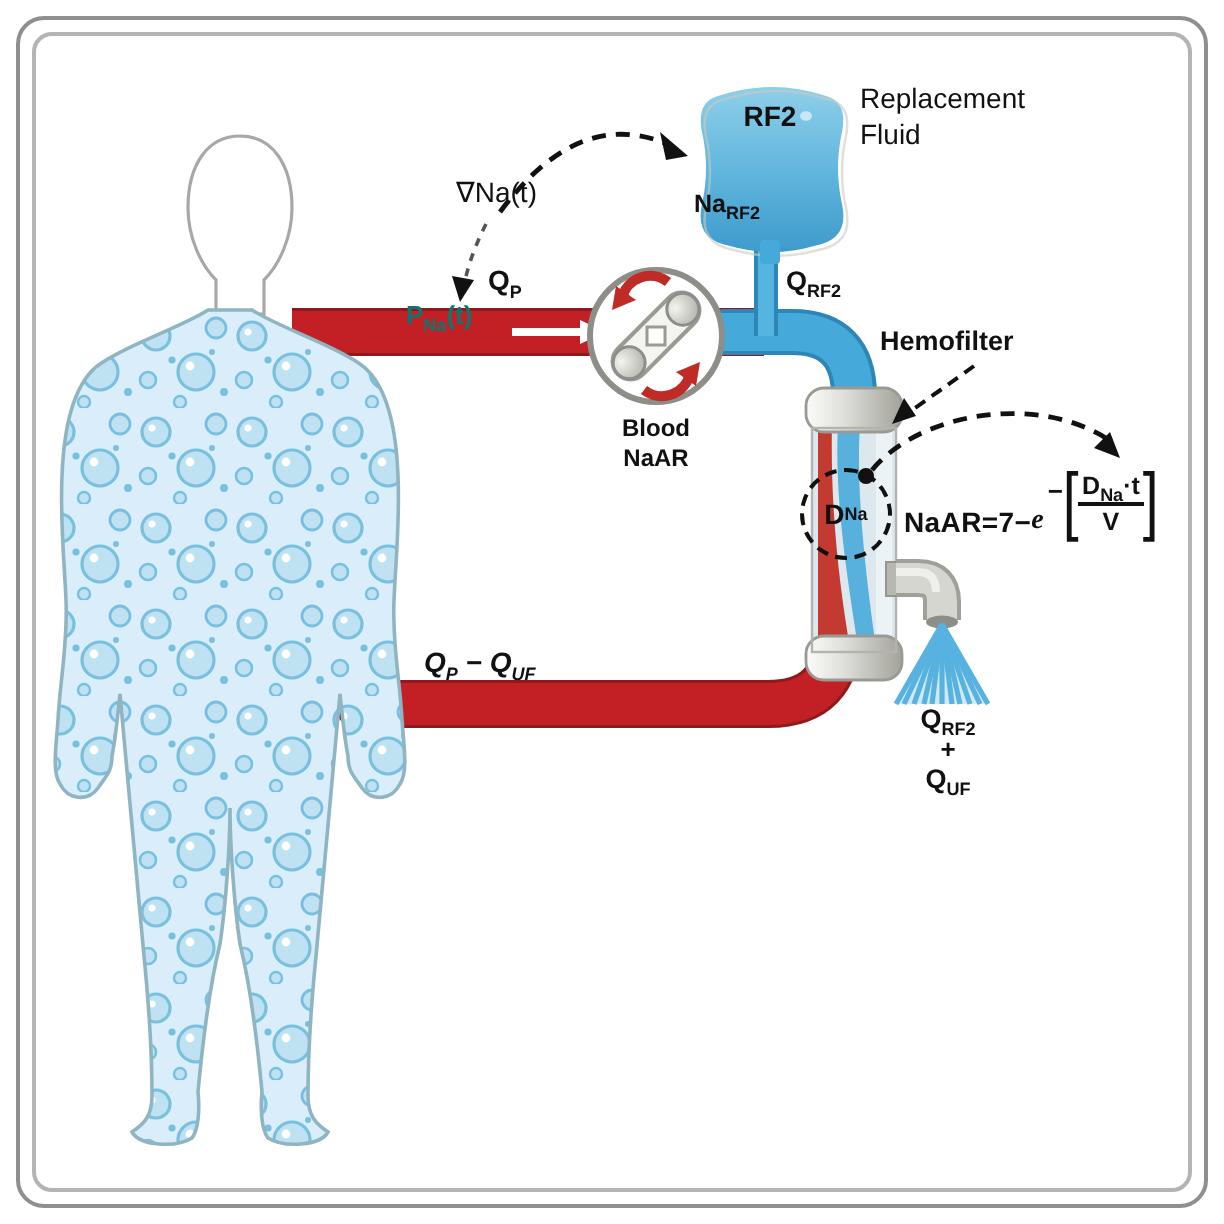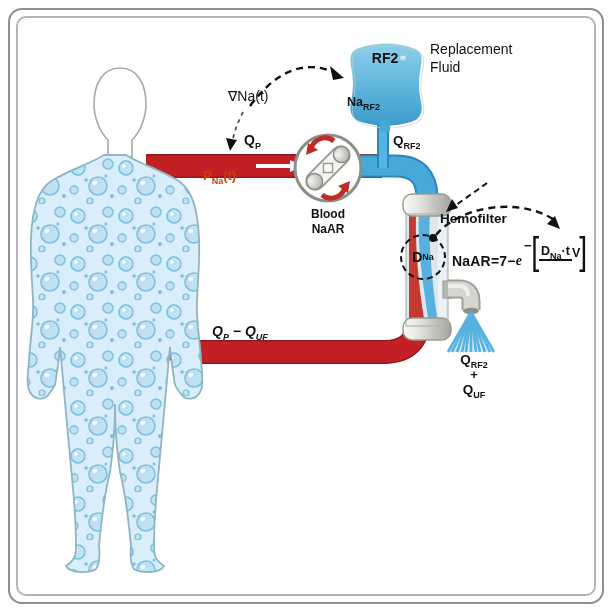--- a/index.html
+++ b/index.html
@@ -13,42 +13,42 @@
   }
   .frame-inner{
     position:absolute;left:16px;top:16px;right:16px;bottom:16px;
     border:2px solid #b4b4b4;border-radius:10px;
   }
   svg.art{position:absolute;left:0;top:0;}
   .lbl{position:absolute;white-space:nowrap;}
   sub{font-size:9px;line-height:0;}
   .nabla{left:228px;top:88px;font-size:14px;font-weight:normal;}
   .qp{left:244px;top:132px;font-size:14px;font-weight:bold;}
-  .pna{left:203px;top:168px;font-size:13px;font-weight:bold;color:#c2410c;}
+  .pna{left:203px;top:150px;font-size:13px;font-weight:bold;color:#0f766e;}
   .bloodpump{left:296px;top:207px;width:64px;text-align:center;font-size:12px;font-weight:600;line-height:1.25;}
   .repfluid{left:430px;top:41px;font-size:14px;line-height:1.25;}
   .bagtitle{left:347px;top:50px;width:76px;text-align:center;font-size:14px;font-weight:bold;}
   .bagna{left:347px;top:95px;width:76px;text-align:left;font-size:12.5px;font-weight:bold;}
   .qrf2{left:393px;top:133px;font-size:13.5px;font-weight:bold;}
-  .hemo{left:440px;top:163px;font-size:13.5px;font-weight:600;margin-top:48px;}
+  .hemo{left:440px;top:163px;font-size:13.5px;font-weight:600;}
   .dnacircle{
     left:400px;top:234px;width:46px;height:46px;border:2px dashed #111;border-radius:50%;
     display:flex;align-items:center;justify-content:center;font-size:14px;font-weight:bold;
     box-sizing:border-box;background:transparent;
   }
   .returnflow{left:212px;top:323px;font-size:14px;font-weight:bold;font-style:italic;}
   .drain{left:444px;top:352px;width:60px;text-align:center;font-size:13.5px;font-weight:bold;line-height:1.15;}
   .drain .plus{font-size:13px;}
   
   .formula{left:452px;top:233px;display:flex;align-items:center;font-weight:bold;font-size:14px;}
   .formula .lhs{padding-top:20px;letter-spacing:.2px;}
   .formula .e{font-style:italic;font-family:"Liberation Serif",serif;padding-top:20px;}
   .formula .expminus{transform:translateY(-6px);margin:0 1px 0 2px;font-size:13px;}
   .formula .brk{font-size:38px;font-weight:400;line-height:.85;transform:scaleX(.75);margin:0 -2px;}
-  .frac{display:inline-flex;flex-direction:row;align-items:center;font-size:12.5px;transform:translateY(1px);}
+  .frac{display:inline-flex;flex-direction:column;align-items:center;font-size:12.5px;transform:translateY(1px);}
   .frac .num{border-bottom:2px solid #111;padding:0 2px 1px 2px;}
   .frac .den{padding-top:1px;}
 </style>
 </head>
 <body>
 
 <div id="canvas">
   <div class="frame-outer"></div>
   <div class="frame-inner"></div>
 

